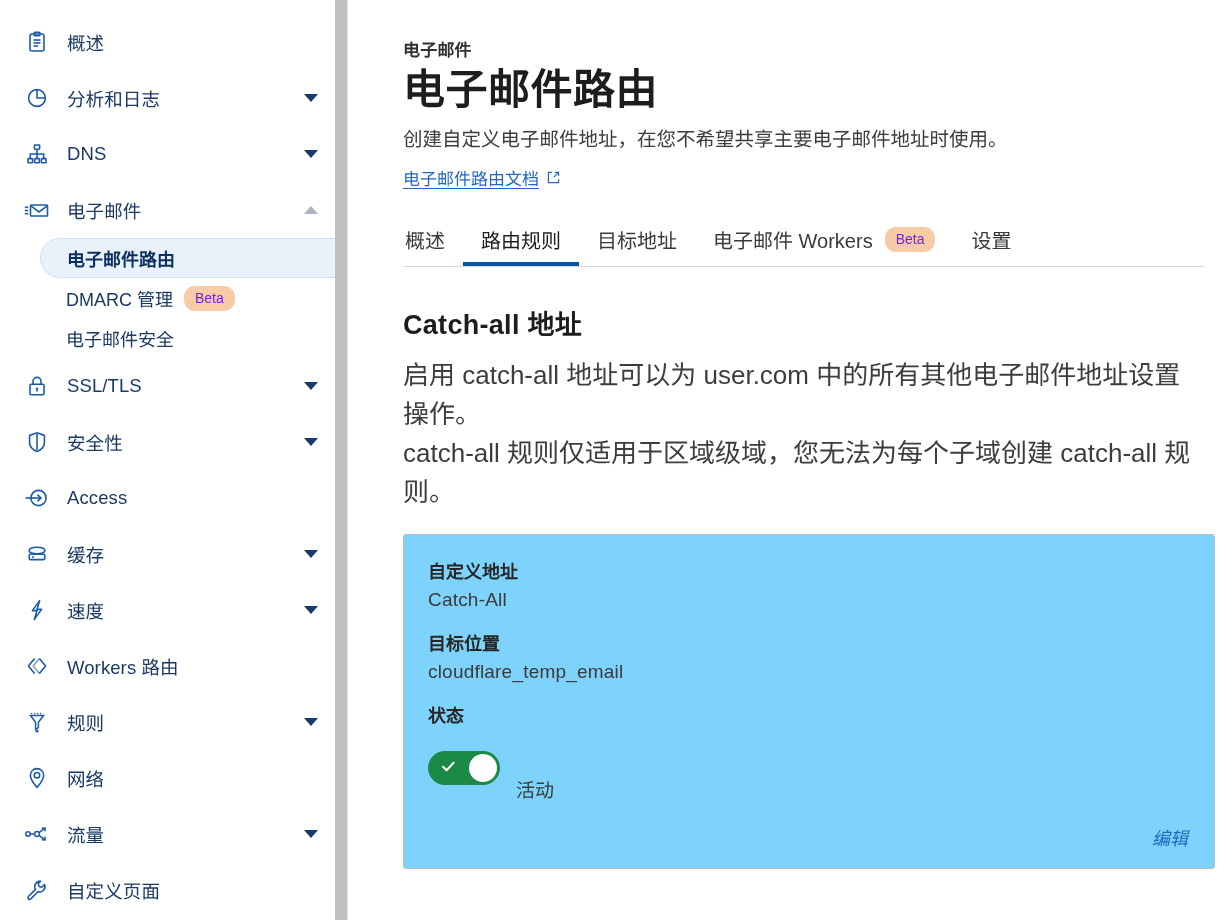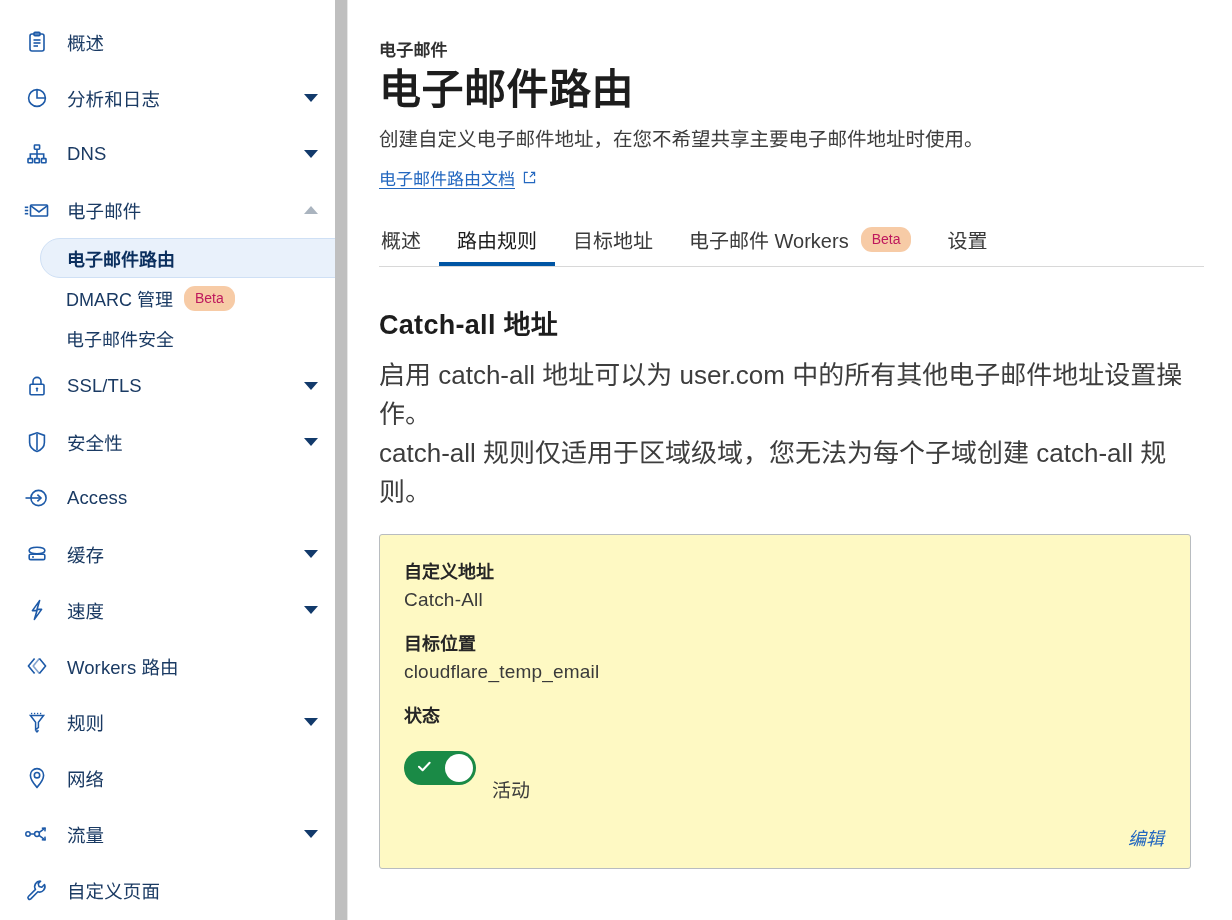--- a/index.html
+++ b/index.html
@@ -15,20 +15,21 @@
     font-family: "Liberation Sans", "DejaVu Sans", sans-serif;
     color: #313131;
     -webkit-font-smoothing: antialiased;
   }
 
   .app {
     display: flex;
     width: 1232px;
     height: 671px;
     position: relative;
+    gap: 24px;
   }
 
   
   .sidebar {
     width: 335px;
     min-width: 335px;
     height: 920px;
     background: #ffffff;
     position: relative;
     overflow: hidden;
@@ -109,21 +110,21 @@
     color: #0b2f5e;
     height: 40px;
     margin-right: -20px;
   }
   .sub-item .sub-label {
     display: inline-block;
   }
   .badge-beta {
     display: inline-block;
     background: #f7cba6;
-    color: #be185d;
+    color: #6d28d9;
     border-radius: 11px;
     font-size: 14px;
     line-height: 1;
     padding: 5px 11px 6px;
     margin-left: 11px;
     vertical-align: middle;
     font-family: "Liberation Sans", sans-serif;
   }
 
   
@@ -236,21 +237,21 @@
     font-size: 26px;
     color: #3d3d3d;
     line-height: 1.5;
     margin: 0 0 22px;
   }
 
   
   .card {
     border: 1px solid #b8bcc0;
     border-radius: 3px;
-    background: #fef9c3;
+    background: #7dd3fc;
     padding: 22px 24px 14px;
     box-sizing: border-box;
     width: 812px;
     position: relative;
   }
   .field { margin-bottom: 18px; }
   .field:last-of-type { margin-bottom: 6px; }
   .field-label {
     font-size: 18px;
     font-weight: 700;

